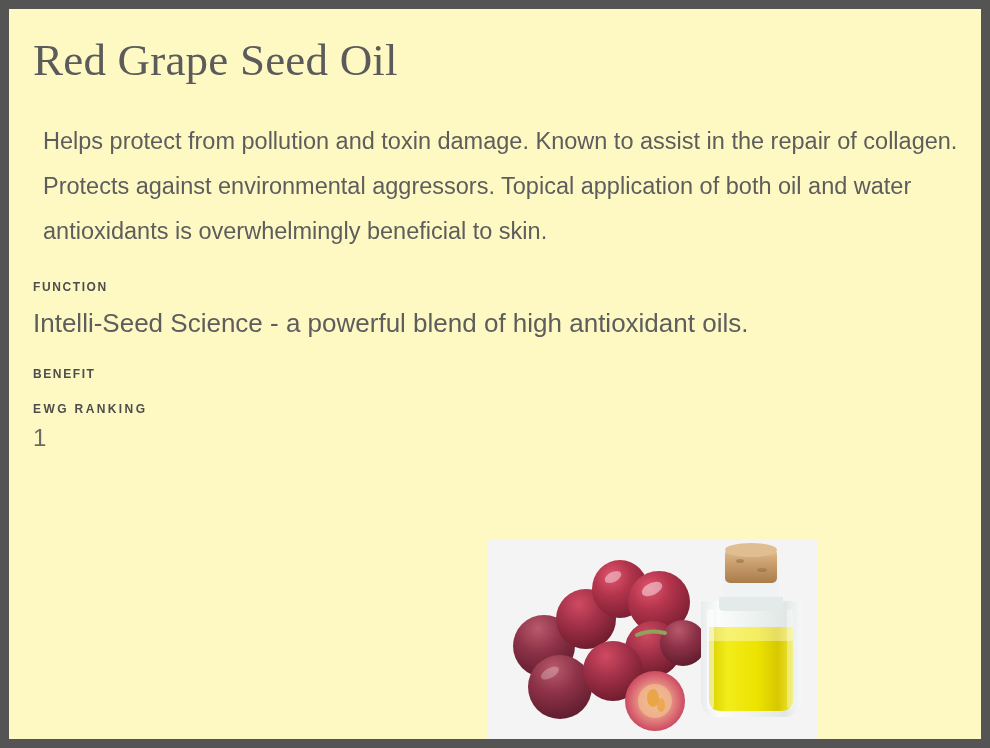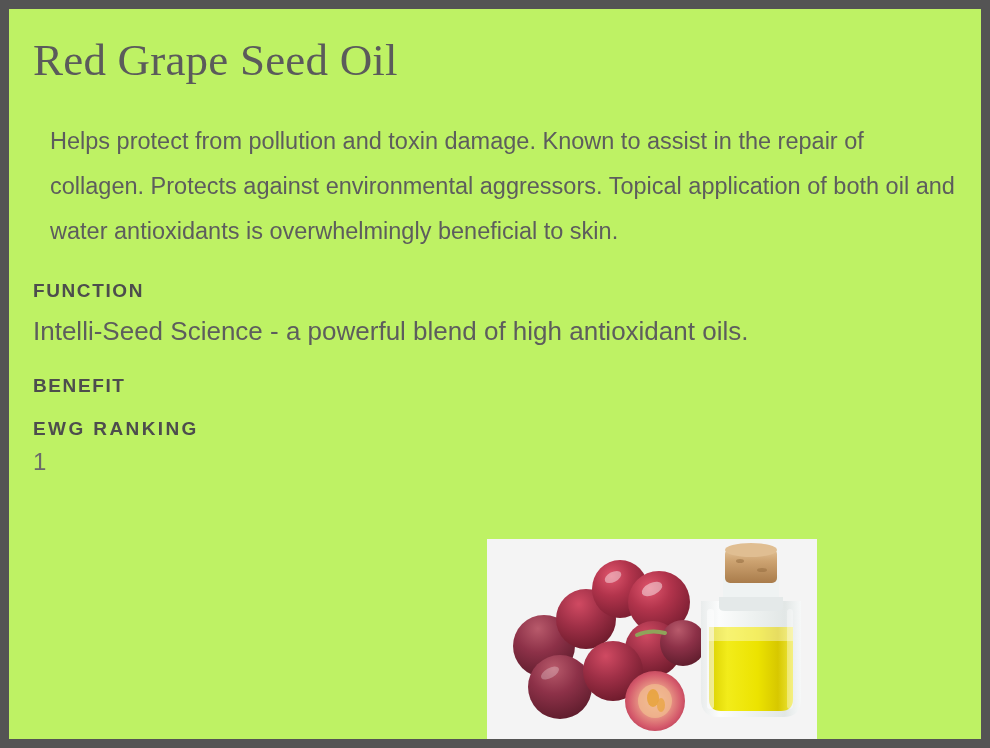--- a/index.html
+++ b/index.html
@@ -12,21 +12,21 @@
     height: 748px;
     overflow: hidden;
     font-family: "Liberation Sans", sans-serif;
   }
 
   #card {
     position: relative;
     box-sizing: border-box;
     width: 990px;
     height: 748px;
-    background: #bef264;
+    background: #fef9c3;
     border: 9px solid #545454;
     overflow: hidden;
   }
 
   #content {
     position: relative;
     z-index: 2;
     padding: 28px 18px 0 19px;
   }
 
@@ -40,30 +40,30 @@
     letter-spacing: 0.2px;
     margin: 0 0 34px 5px;
     white-space: nowrap;
   }
 
   
   #intro {
     font-size: 23.5px;
     line-height: 45px;
     color: #5d5d5d;
-    margin: 0 0 26px 22px;
+    margin: 0 0 26px 15px;
     max-width: 945px;
     font-weight: 400;
   }
 
   
   .section { margin: 0 0 21px 5px; }
 
   .section-label {
-    font-size: 19px;
+    font-size: 12px;
     font-weight: 700;
     letter-spacing: 1.6px;
     color: #4d4d4d;
     text-transform: uppercase;
     margin-bottom: 7px;
   }
 
   .section-body {
     font-size: 26px;
     line-height: 45px;

